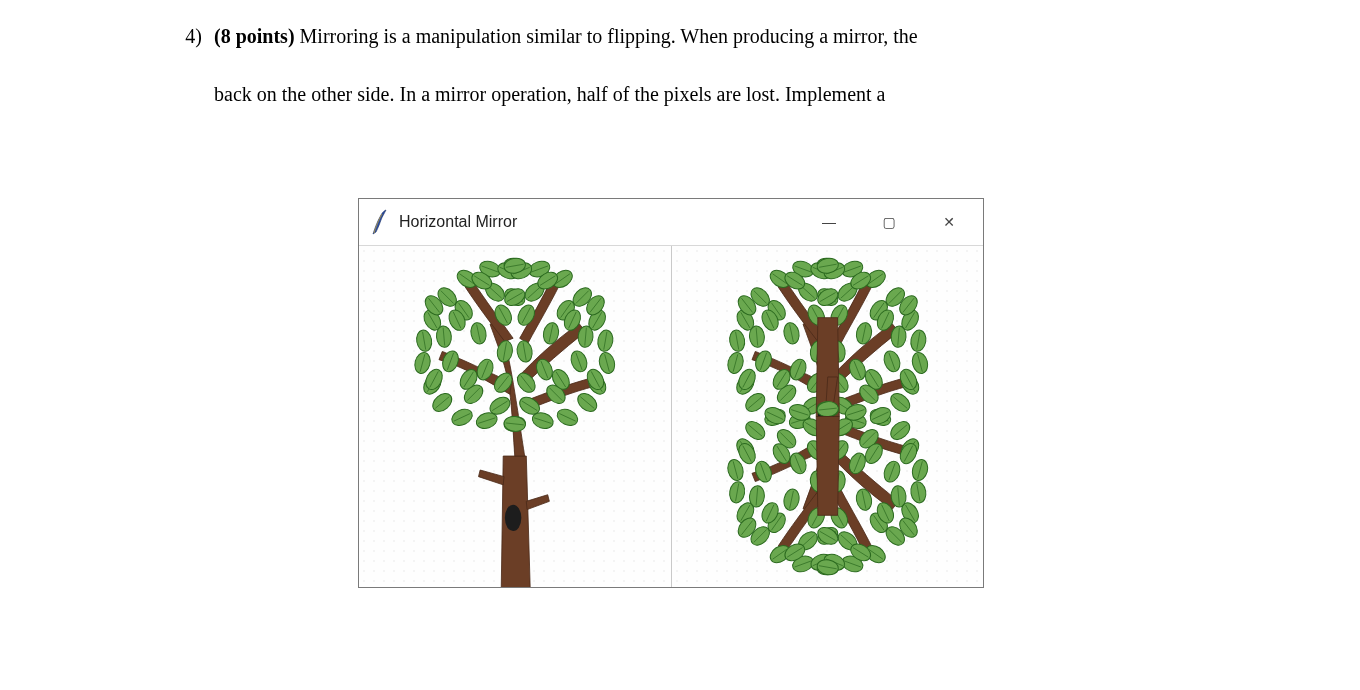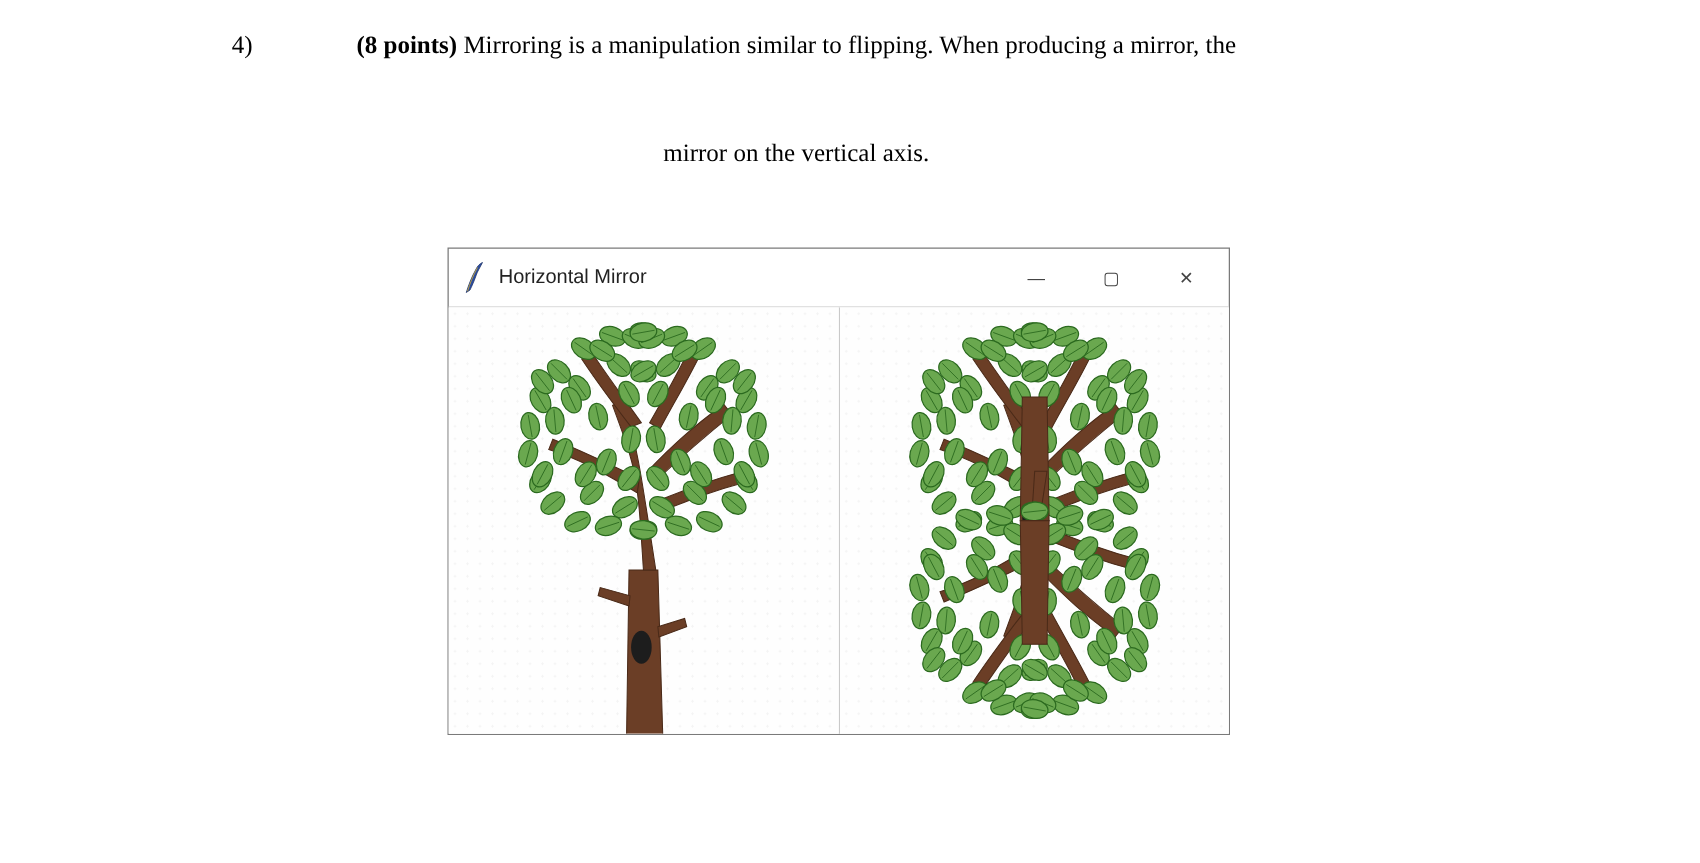--- a/index.html
+++ b/index.html
@@ -29,21 +29,20 @@
     align-items: flex-start;
   }
   .q-num {
     width: 42px;
     flex: 0 0 42px;
     text-align: right;
     padding-right: 12px;
   }
   .q-body {
     flex: 1;
-    text-align: center;
   }
   .q-body .points { font-weight: bold; }
 
   .win-wrap {
     position: absolute;
     left: 358px;
     top: 198px;
   }
   .win {
     width: 626px;
@@ -107,22 +106,21 @@
 <body>
 
 <div class="page">
 
   <div class="question">
     <div class="q-row">
       <div class="q-num">4)</div>
       <div class="q-body">
         <span class="points">(8 points)</span><span> Mirroring is a manipulation similar to flipping. When producing a mirror, the</span><br>
         <br>
-        <br>
-        <span>mirror on the vertical axis.</span>
+        <span>back on the other side. In a mirror operation, half of the pixels are lost. Implement a</span><br>
       </div>
     </div>
   </div>
 
   <div class="win-wrap">
     <div class="win">
       <div class="titlebar">
         <span class="app-icon">
           <svg viewBox="0 0 20 28">
             <path d="M4 26 C6 20 8 14 12 7 C14 3 17 2 17 2 C15 6 13 9 12 12 C11 15 9 20 7 24 Z" fill="#2c4da0" stroke="#1b2f63" stroke-width="0.6"></path>

